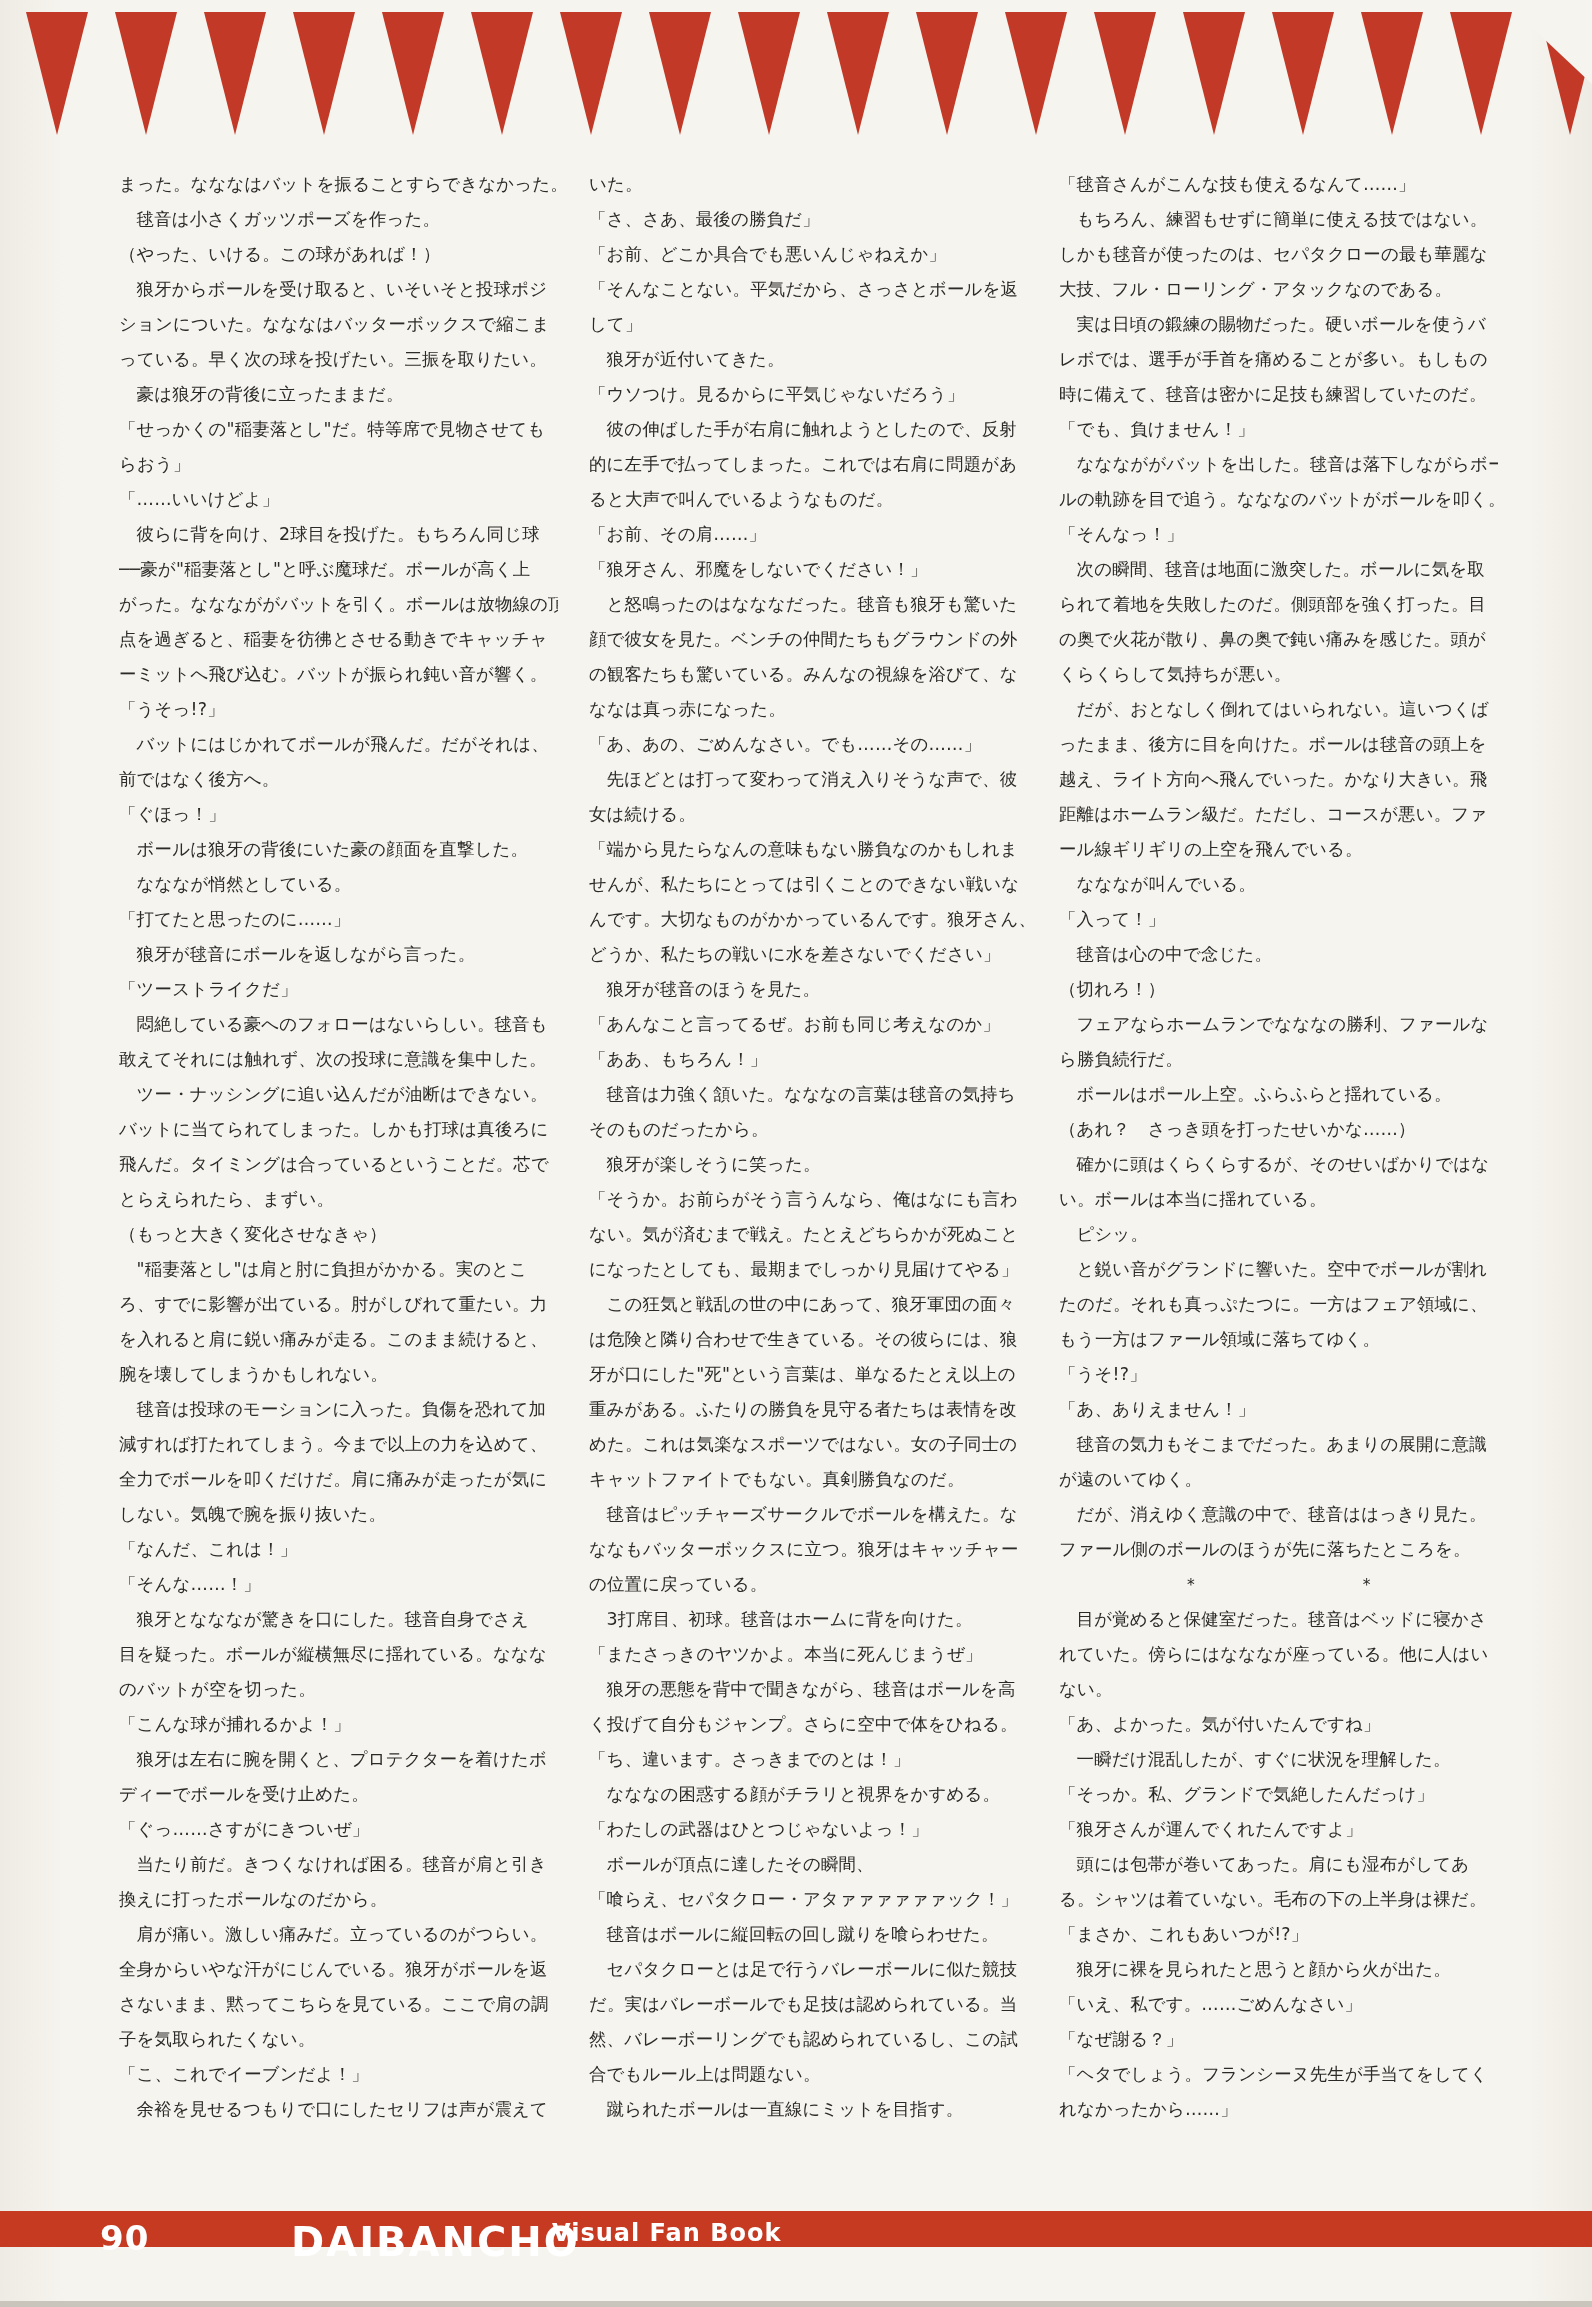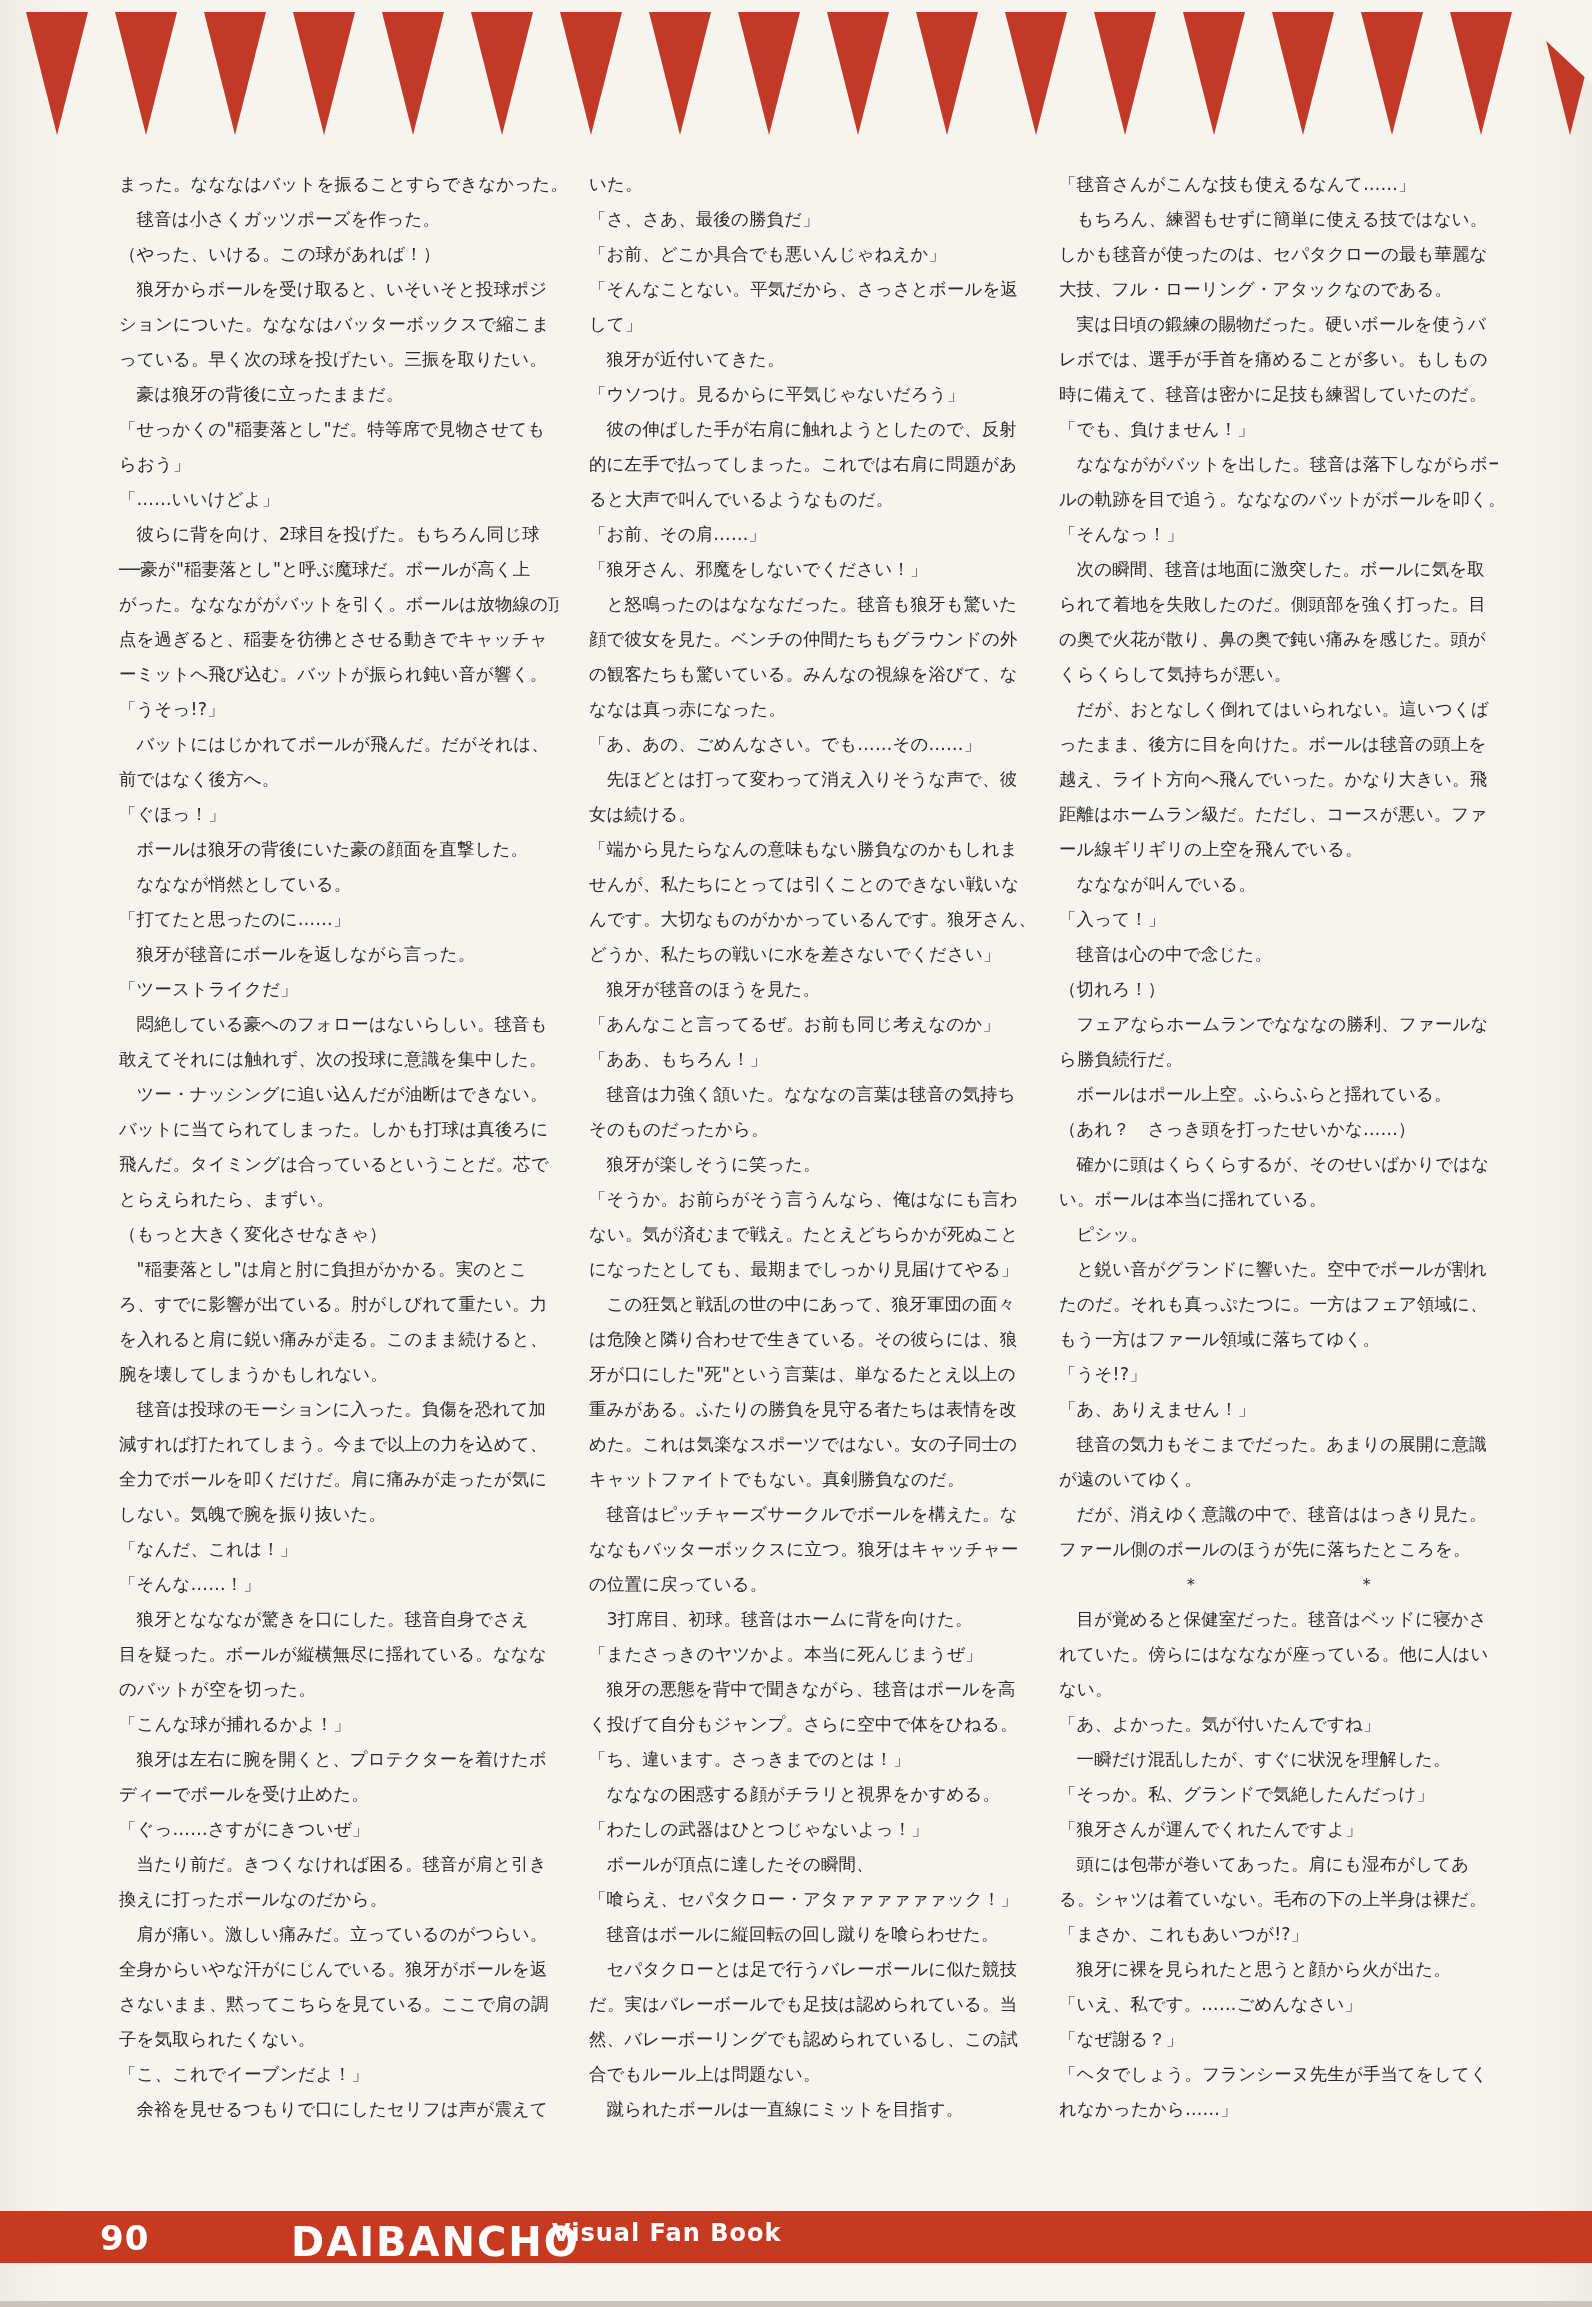--- a/index.html
+++ b/index.html
@@ -33,21 +33,21 @@
   .column{
     width:439px;height:1990px;
     font-size:17.4px;line-height:35px;
     letter-spacing:0.2px;
     color:#2b2a28;
     white-space:pre;
     overflow:hidden;
   }
   
   .footer-bar{
-    position:absolute;top:2211px;left:0;width:100%;height:52px;
+    position:absolute;top:2211px;left:0;width:100%;height:36px;
     background:var(--bar-color,#c63a22);
     color:#ffffff;
   }
   .page-num{
     position:absolute;left:100px;top:7px;
     font-size:34px;font-weight:bold;letter-spacing:1px;
   }
   .series{
     position:absolute;left:291px;top:8px;
     font-size:40px;font-weight:bold;letter-spacing:2px;

